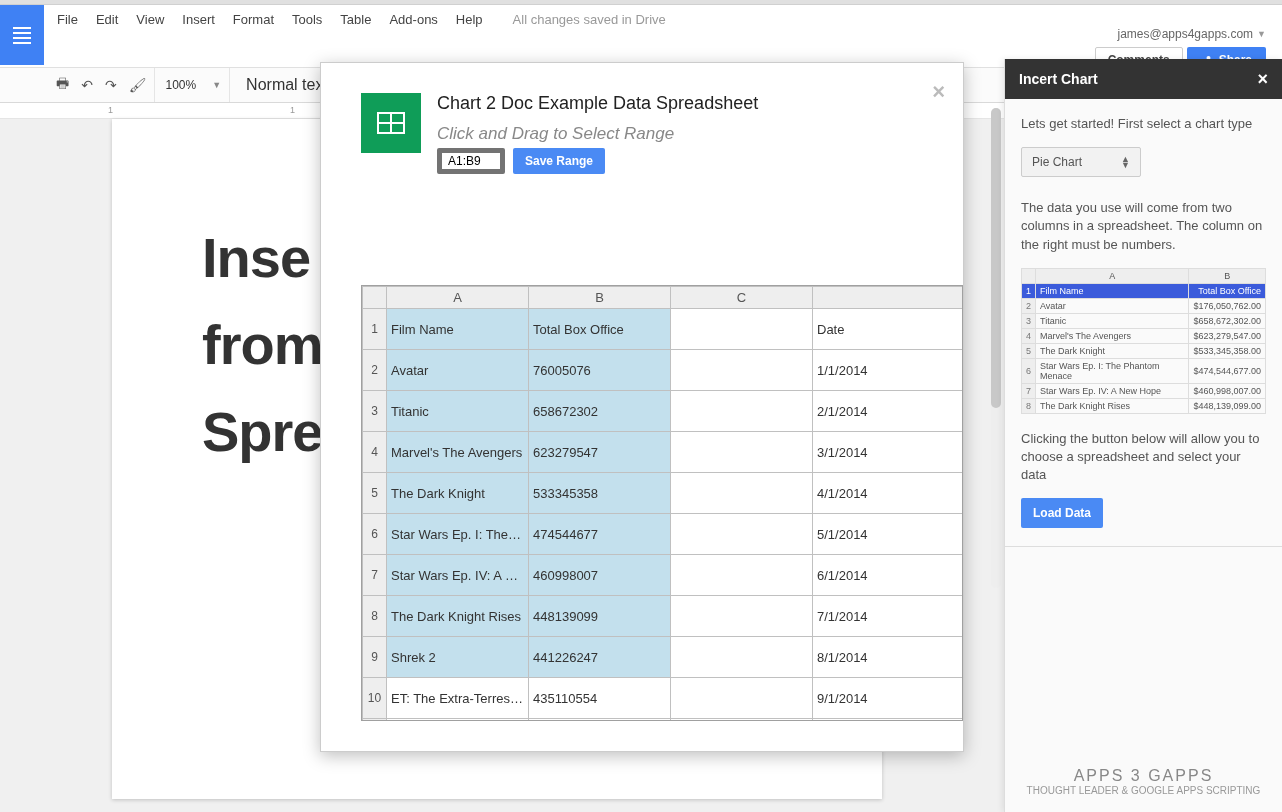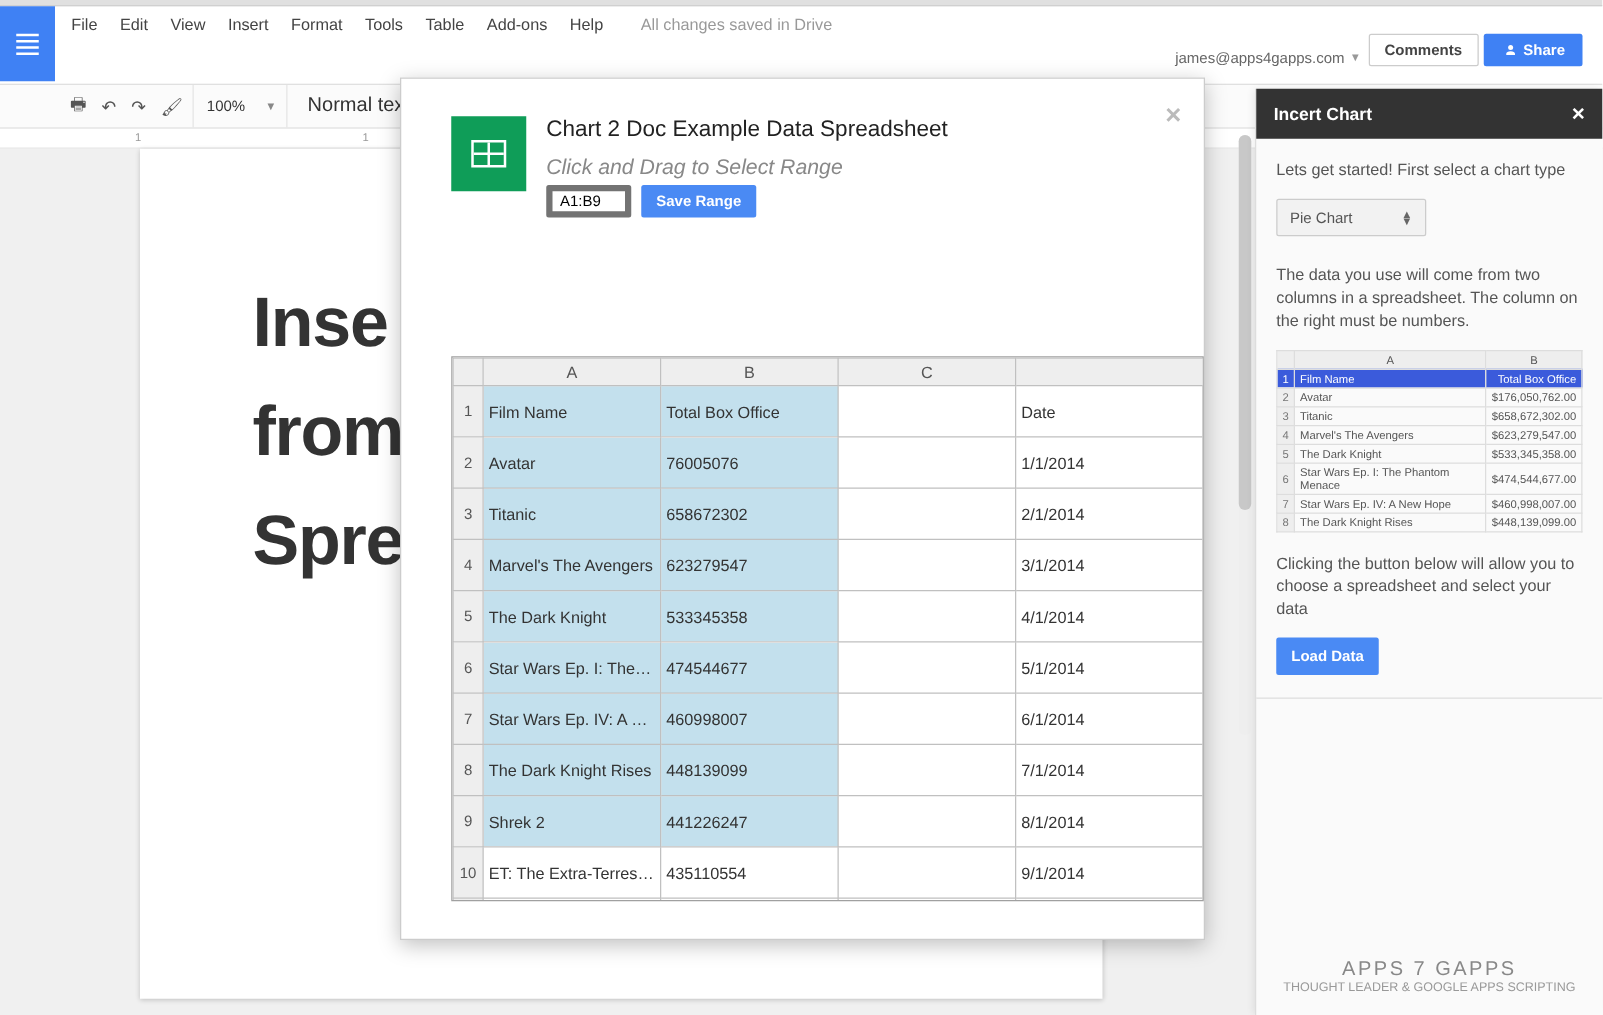--- a/index.html
+++ b/index.html
@@ -14,21 +14,21 @@
   .app-icon .bars { width:18px; }
   .app-icon .bars div { height:2px; background:#fff; margin:3px 0; }
   .title-area { flex: 1; padding-left: 12px; }
   .title-row { display:flex; align-items:center; gap:10px; height:30px; }
   .doc-title { font-size: 18px; color:#333; }
   .star-icon { color:#bbb; font-size:16px; }
   .folder-icon { width:18px; height:14px; background:#777; border-radius:2px; position:relative; }
   .folder-icon::before { content:""; position:absolute; top:-3px; left:0; width:8px; height:3px; background:#777; border-radius:1px 1px 0 0;}
   .menu-row { display:flex; align-items:center; gap:18px; height:28px; font-size:13px; color:#444; padding-left:1px;}
   .menu-row .save-status { color:#999; margin-left:12px; }
-  .header-right { display:flex; align-items:flex-end; padding-right:16px; padding-top:22px; gap:6px; }
+  .header-right { display:flex; flex-direction:column; align-items:flex-end; padding-right:16px; padding-top:22px; gap:6px; }
   .account { color:#666; font-size:12px; display:flex; align-items:center; gap:4px;}
   .account-chevron { color:#999; font-size:9px; }
   .header-buttons { display:flex; gap:4px; }
   .btn-comments { background:#fff; border:1px solid #ccc; border-radius:2px; padding:5px 12px; font-size:12px; color:#444; font-weight:bold;}
   .btn-share { background:#3f81f4; color:#fff; border:none; border-radius:2px; padding:5px 14px; font-size:12px; font-weight:bold; display:flex; align-items:center; gap:6px;}
   .share-person { width:12px; height:12px; display:inline-block; }
 
   
   .toolbar { height:36px; border-top:1px solid #e0e0e0; border-bottom:1px solid #d9d9d9; display:flex; align-items:center; padding:0 6px; gap:2px; background:#fbfbfb; box-shadow: 0 1px 2px rgba(0,0,0,0.05);}
   .toolbar .spacer { width:40px; }
@@ -64,21 +64,21 @@
   table.sheet { border-collapse:collapse; width:100%; table-layout:fixed; font-size:13px;}
   table.sheet th, table.sheet td { border:1px solid #c0c0c0; padding:0 4px; height:41px; text-align:left; white-space:nowrap; overflow:hidden; text-overflow:ellipsis;}
   table.sheet thead th { background:#eee; text-align:center; font-weight:normal; height:22px; color:#555;}
   table.sheet .rownum { width:24px; background:#eee; text-align:center; color:#555; font-size:12px;}
   table.sheet .corner { background:#eee; width:24px;}
   .col-a { width:142px; } .col-b { width:142px; } .col-c { width:142px; } .col-d { width:152px; }
   td.sel { background:#c3e0ed; }
   thead .col-a, thead .col-b { border-bottom:2px solid #4a8af4; }
 
   
-  .side { position:absolute; top:71px; right:0; width:278px; bottom:0; background:#fafafa; border-left:1px solid #ddd; z-index:30; box-shadow:-2px 0 6px rgba(0,0,0,0.08);}
+  .side { position:absolute; top:59px; right:0; width:278px; bottom:0; background:#fafafa; border-left:1px solid #ddd; z-index:30; box-shadow:-2px 0 6px rgba(0,0,0,0.08);}
   .side-title { background:#333; color:#fff; height:40px; display:flex; align-items:center; justify-content:space-between; padding:0 14px; font-size:14px; font-weight:bold;}
   .side-close { color:#fff; font-size:18px; cursor:pointer;}
   .side-body { padding:16px; font-size:13px; color:#555;}
   .side-body p { margin-bottom:14px; line-height:1.4;}
   .select-box { border:1px solid #ccc; border-radius:2px; background:#f2f2f2; height:30px; display:flex; align-items:center; justify-content:space-between; padding:0 10px; width:120px; font-size:12px; margin-bottom:22px; cursor:pointer;}
   .side .divider { border:none; border-top:1px solid #ddd; margin:18px -16px 0 -16px;}
 
   
   .mini { border:1px solid #ccc; width:100%; border-collapse:collapse; font-size:9px; margin-bottom:16px;}
   .mini th, .mini td { border:1px solid #ddd; padding:2px 4px; }
@@ -351,16 +351,16 @@
             <td>The Dark Knight Rises</td>
             <td class="val">$448,139,099.00</td>
           </tr>
         </tbody>
     </table>
     <p>Clicking the button below will allow you to choose a spreadsheet and select your data</p>
     <button class="btn-blue" style="height:30px;">Load Data</button>
     <hr class="divider">
   </div>
   <div class="logo">
-    <div class="big">APPS 7 GAPPS</div>
+    <div class="big">APPS 3 GAPPS</div>
     <div>THOUGHT LEADER &amp; GOOGLE APPS SCRIPTING</div>
   </div>
 </div>
 
 </body></html>

